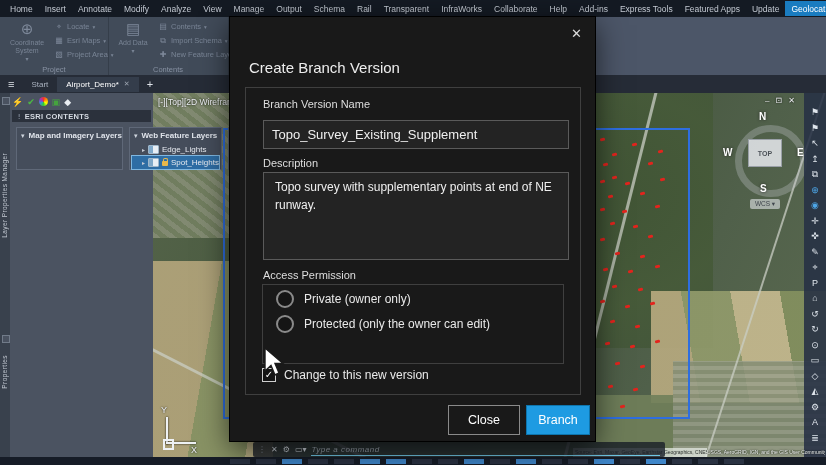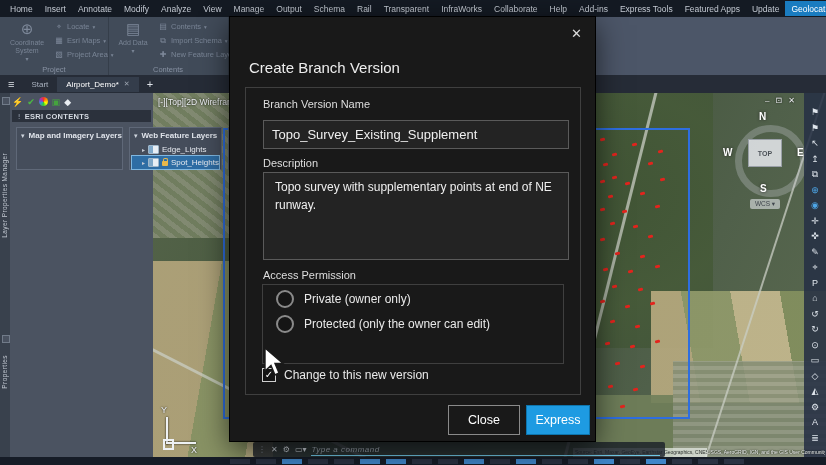--- a/index.html
+++ b/index.html
@@ -466,19 +466,19 @@
             <span class="radio"></span>
             <span class="radio-label">Protected (only the owner can edit)</span>
           </div>
         </div>
       <div class="chk-row">
         <span class="chk">✓</span>
         <span class="chk-label">Change to this new version</span>
       </div>
     </div>
     <div class="m-btn btn-close">Close</div>
-    <div class="m-btn btn-create" id="create-btn" style="background: rgb(30, 155, 226);">Express</div>
+    <div class="m-btn btn-create" id="create-btn" style="background: rgb(30, 155, 226);">Branch</div>
     <svg class="cursor" width="22" height="30" viewBox="0 0 22 30">
       <polygon points="2,1 2,24 8,18.5 12,28 16,26 12,16.5 20,16.5" fill="#ffffff" stroke="#1a1a1a" stroke-width="1.4"></polygon>
     </svg>
   </div>
 
 </div>
 
 </body></html>

